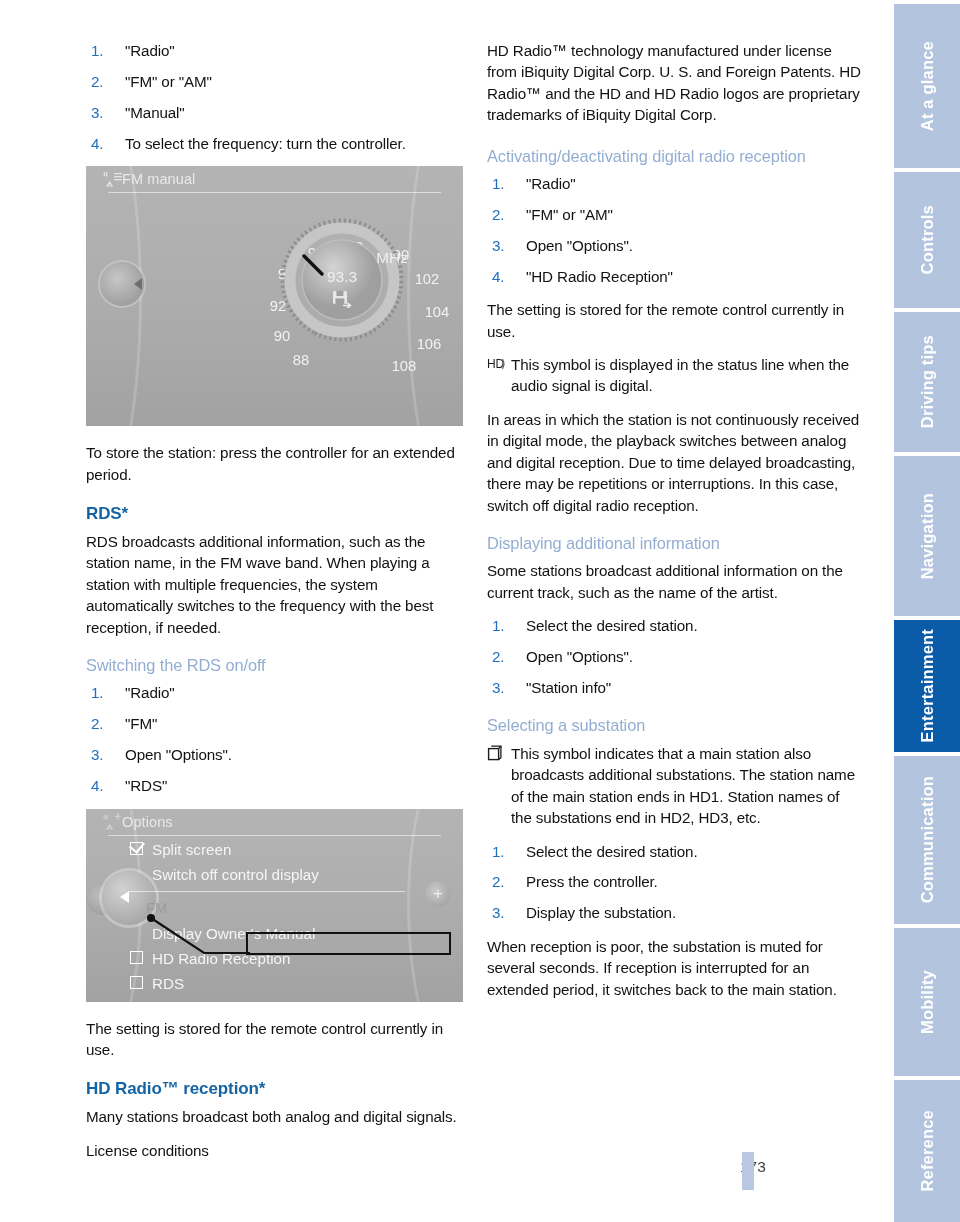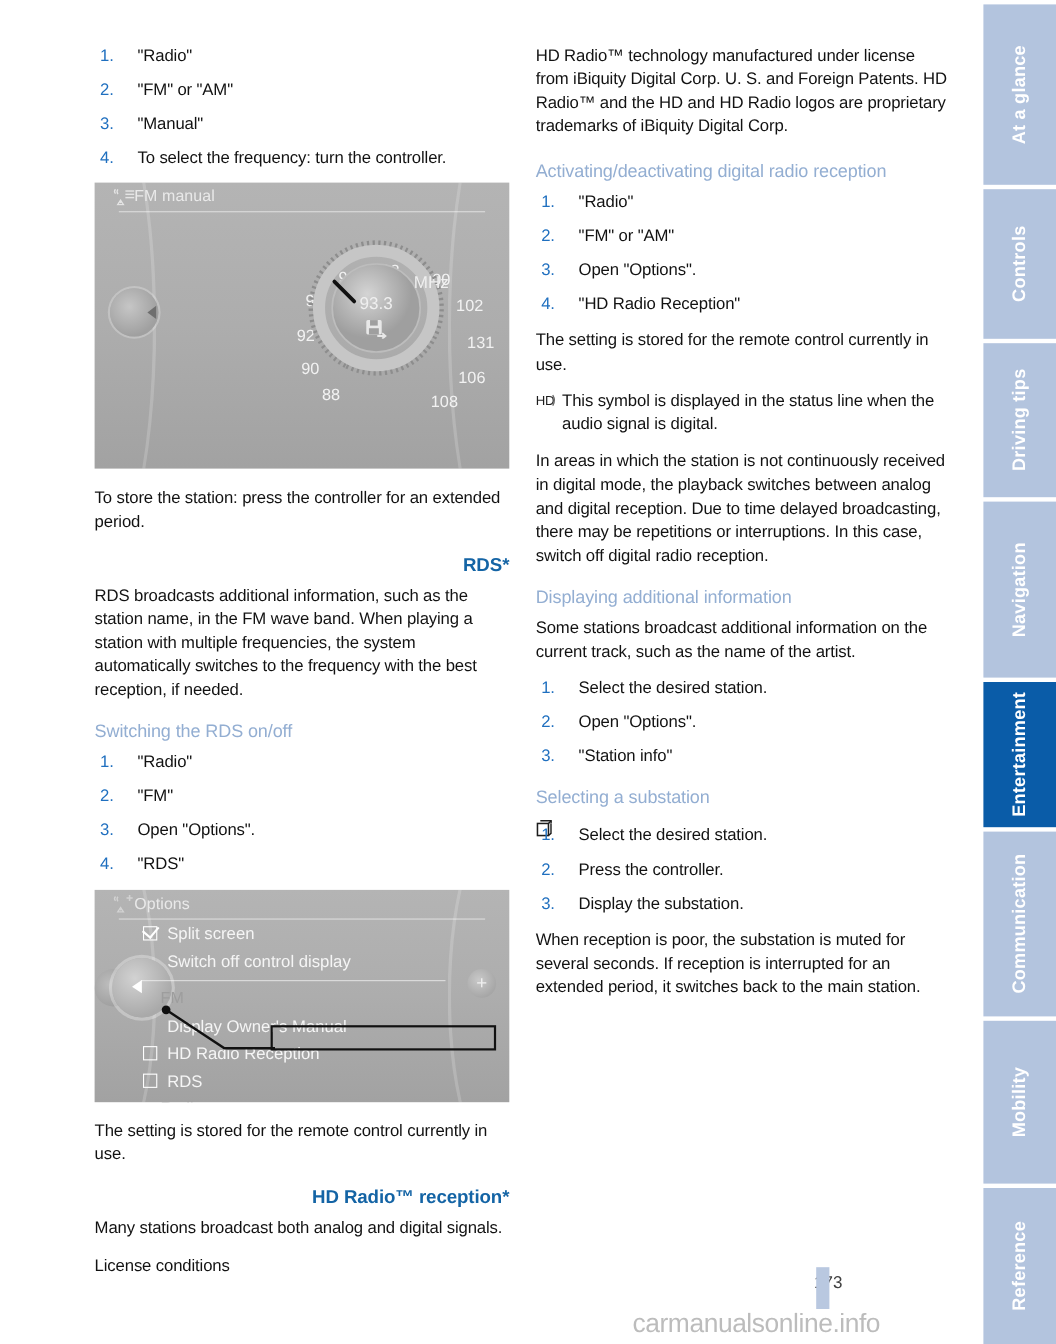--- a/index.html
+++ b/index.html
@@ -26,21 +26,20 @@
     letter-spacing:-0.12px;
     margin-bottom:12px;
   }
   h2.head-main {
     font-size:17px;
     font-weight:bold;
     color:#1464a5;
     letter-spacing:-0.1px;
     margin:18px 0 7px 0;
     line-height:21px;
-    text-align:right;
   }
   h3.head-sub {
     font-size:16.4px;
     font-weight:normal;
     color:#93aed2;
     letter-spacing:-0.1px;
     margin:17px 0 6px 0;
     line-height:21.5px;
   }
   ol.steps { list-style:none; margin:0 0 12px 0; }
@@ -290,21 +289,21 @@
       <div class="leftarrow"></div>
 
       <div class="freq" style="left:215px;top:196px;">88</div>
       <div class="freq" style="left:196px;top:172px;">90</div>
       <div class="freq" style="left:192px;top:142px;">92</div>
       <div class="freq" style="left:200px;top:110px;">94</div>
       <div class="freq" style="left:230px;top:89px;">96</div>
       <div class="freq" style="left:269px;top:83px;">98</div>
       <div class="freq" style="left:311px;top:91px;">100</div>
       <div class="freq" style="left:341px;top:115px;">102</div>
-      <div class="freq" style="left:351px;top:148px;">131</div>
+      <div class="freq" style="left:351px;top:148px;">104</div>
       <div class="freq" style="left:343px;top:180px;">106</div>
       <div class="freq" style="left:318px;top:202px;">108</div>
 
       <div class="dialwrap" style="left:190px;top:48px;transform:none;">
         <svg width="132" height="132" viewBox="0 0 132 132">
           <defs>
             <radialGradient id="knobg" cx="40%" cy="34%">
               <stop offset="0%" stop-color="#d4d4d4"></stop>
               <stop offset="100%" stop-color="#9f9f9f"></stop>
             </radialGradient>
@@ -446,20 +445,21 @@
 
     <p class="body sym-para">
       <span class="sym">
         <svg width="18" height="17" viewBox="0 0 18 17">
           <path d="M4.2 1.2 L14 1.2 L14 3.2" stroke="#1d1d1d" stroke-width="1.3" fill="none"></path>
           <path d="M14 1.2 L11.6 3.6" stroke="#1d1d1d" stroke-width="1.3" fill="none"></path>
           <rect x="1.6" y="3.6" width="10" height="11" fill="none" stroke="#1d1d1d" stroke-width="1.4"></rect>
           <path d="M13.9 3.3 L13.9 12.6 L11.6 14.6" stroke="#1d1d1d" stroke-width="1.3" fill="none"></path>
         </svg>
       </span>
+      <span>This symbol indicates that a main station also broadcasts additional substations. The station name of the main station ends in HD1. Station names of the substations end in HD2, HD3, etc.</span>
     </p>
 
     <ol class="steps">
       <li><span class="num">1.</span><span>Select the desired station.</span></li>
       <li><span class="num">2.</span><span>Press the controller.</span></li>
       <li><span class="num">3.</span><span>Display the substation.</span></li>
     </ol>
 
     <p class="body">When reception is poor, the substation is muted for several seconds. If reception is interrupted for an extended period, it switches back to the main station.</p>
   </div>
@@ -486,15 +486,14 @@
     <div class="tab" style="top:928px; height:148px;">
         <span>Mobility</span>
       </div>
     <div class="tab" style="top:1080px;height:142px;">
         <span>Reference</span>
       </div>
   </div>
 
   <div class="pagenum">173</div>
   <div class="pagebar"></div>
-  <div class="watermark">carmanualsonline.info</div>
 
 </div>
 
 </body></html>

